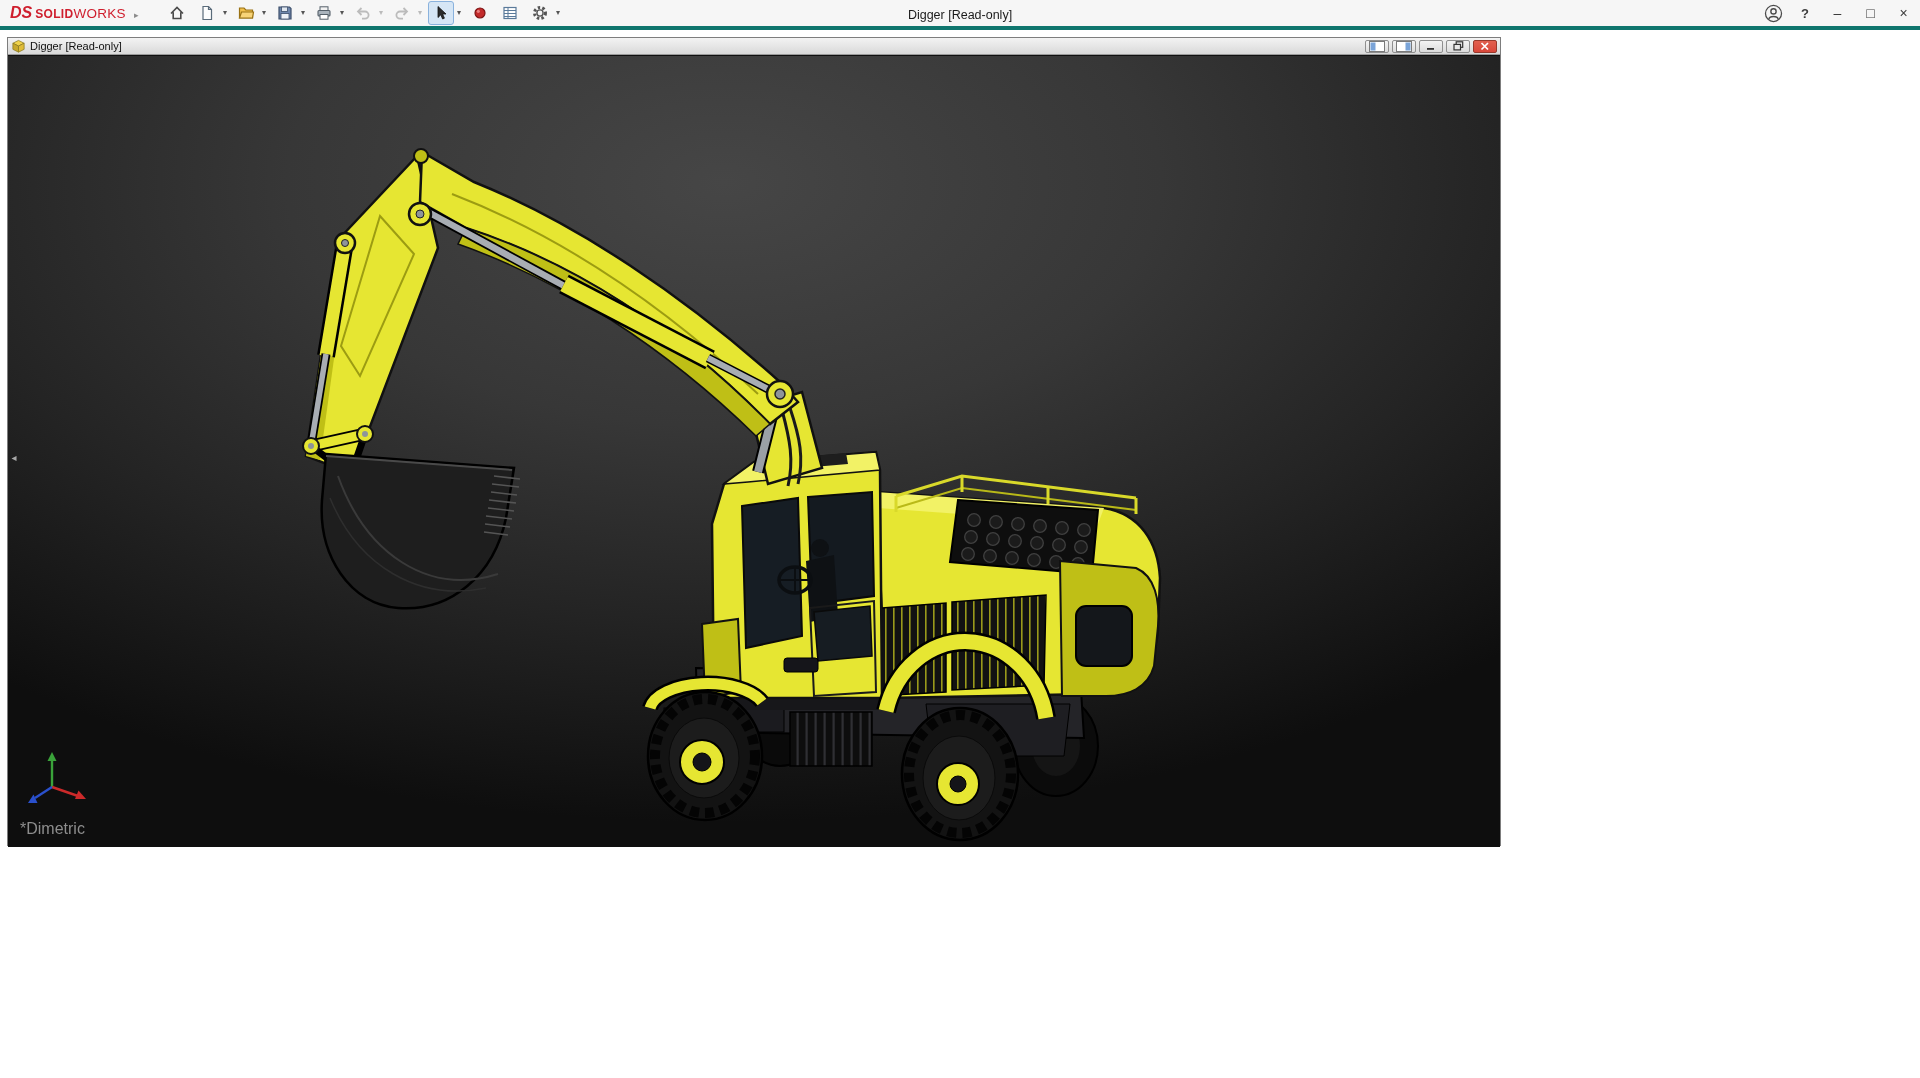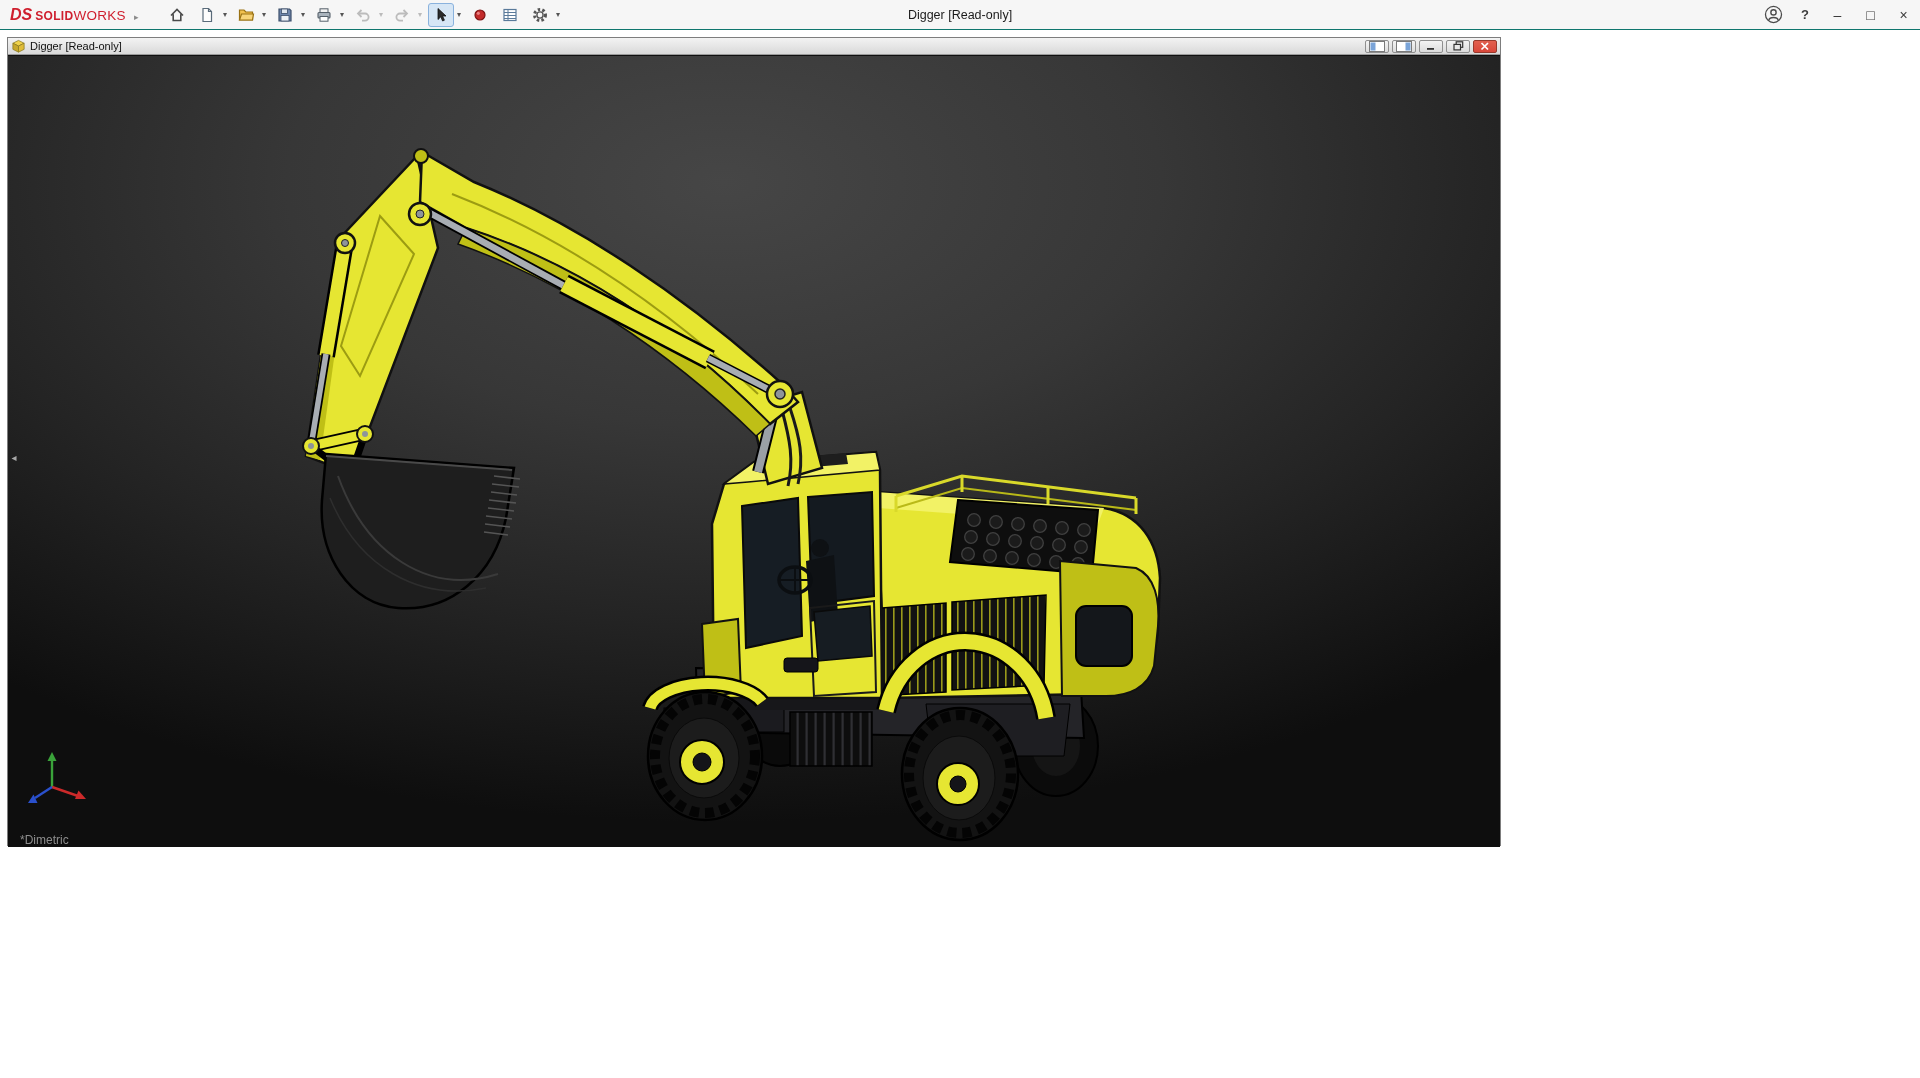--- a/index.html
+++ b/index.html
@@ -9,21 +9,21 @@
     --brand-red:#cf1f2e;
     --doc-close-red:#d9473a;
     --select-highlight:#d6e6f5;
     --select-border:#8ab2dd;
   }
   *{box-sizing:border-box;margin:0;padding:0}
   html,body{width:1920px;height:1078px;overflow:hidden;background:#fff;
     font-family:"Liberation Sans", sans-serif;}
   
   .titlebar{position:absolute;top:0;left:0;width:1920px;height:30px;background:#f6f6f6;
-    border-bottom:1px solid #0f766e;display:flex;align-items:center;}
+    border-bottom:4px solid #0f766e;display:flex;align-items:center;}
   .brand{display:flex;align-items:baseline;margin-left:10px;white-space:nowrap;}
   .brand-mark{color:var(--brand-red);font-weight:bold;font-style:italic;font-size:16px;margin-right:3px;}
   .brand-solid{color:var(--brand-red);font-weight:bold;font-size:12px;letter-spacing:.3px;}
   .brand-works{color:var(--brand-red);font-weight:normal;font-size:13.5px;letter-spacing:.3px;}
   .brand-caret{color:#8a8a8a;font-size:9px;margin-left:8px;}
   .toolbar{display:flex;align-items:center;margin-left:26px;height:30px;}
   .tgroup{display:flex;align-items:center;margin-right:4px;}
   .tbtn{width:26px;height:24px;display:flex;align-items:center;justify-content:center;border-radius:3px;border:1px solid transparent;}
   .tbtn.active{background:var(--select-highlight);border-color:var(--select-border);}
   .caret{font-size:8px;color:#555;width:9px;text-align:center;line-height:24px;}
@@ -45,21 +45,21 @@
     border-radius:2px;display:flex;align-items:center;justify-content:center;}
   .doc-btn.close{background:linear-gradient(#e2604f,var(--doc-close-red));border-color:#97392c;}
   
   .viewport{position:absolute;left:0;top:18px;width:1492px;height:791px;overflow:hidden;
     background:radial-gradient(1150px 640px at 48% 16%, #464646 0%, #373737 38%, #242424 68%, #0e0e0e 100%);}
   .model-svg{position:absolute;left:0;top:0;width:1492px;height:791px;}
   .fy{fill:var(--digger-yellow);}
   .fyd{fill:var(--digger-yellow-dark);}
   .fyl{fill:var(--digger-yellow-light);}
   .triad{position:absolute;left:12px;bottom:24px;width:78px;height:78px;}
-  .orient-label{position:absolute;left:12px;bottom:0;font-size:12px;color:#8d8d8d;}
+  .orient-label{position:absolute;left:12px;bottom:9px;font-size:16px;color:#8d8d8d;}
   .collapse-tab{position:absolute;left:0;top:390px;width:12px;height:22px;color:#a8a8a8;
     font-size:10px;display:flex;align-items:center;justify-content:center;}
 </style>
 </head>
 <body>
 
 <div class="titlebar">
   <div class="brand">
     <span class="brand-mark">DS</span>
     <span class="brand-solid">SOLID</span>

